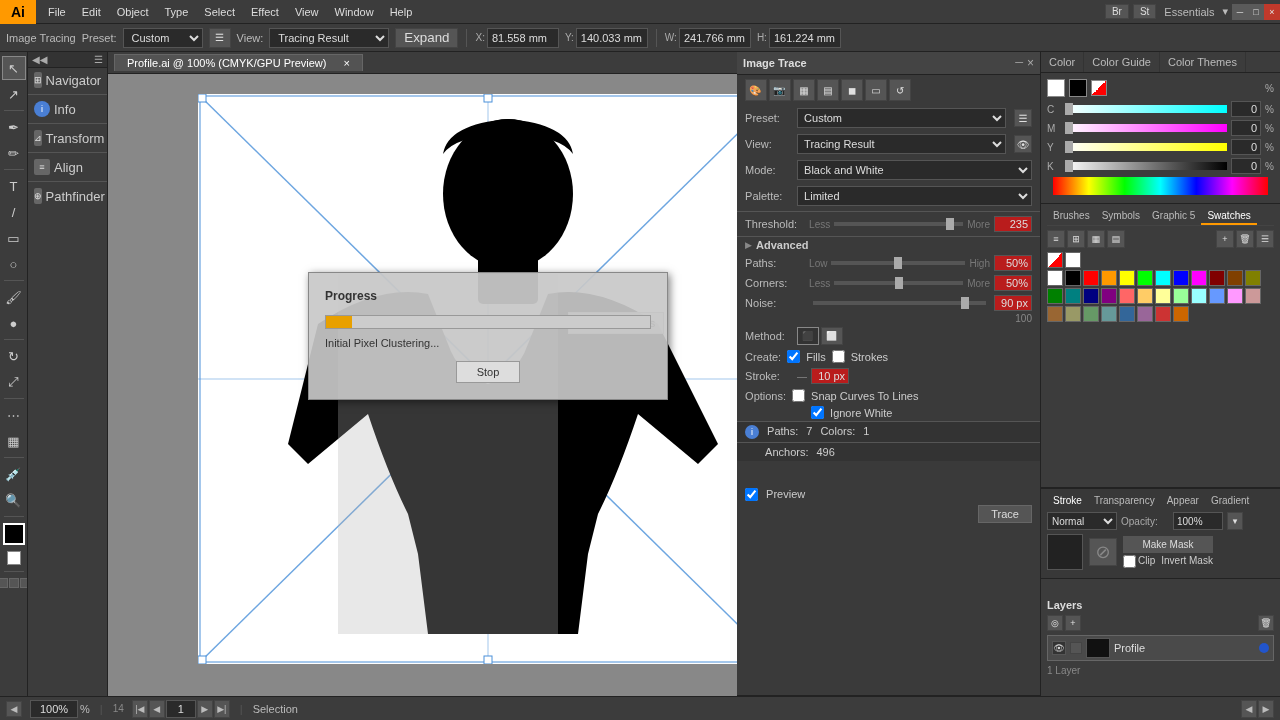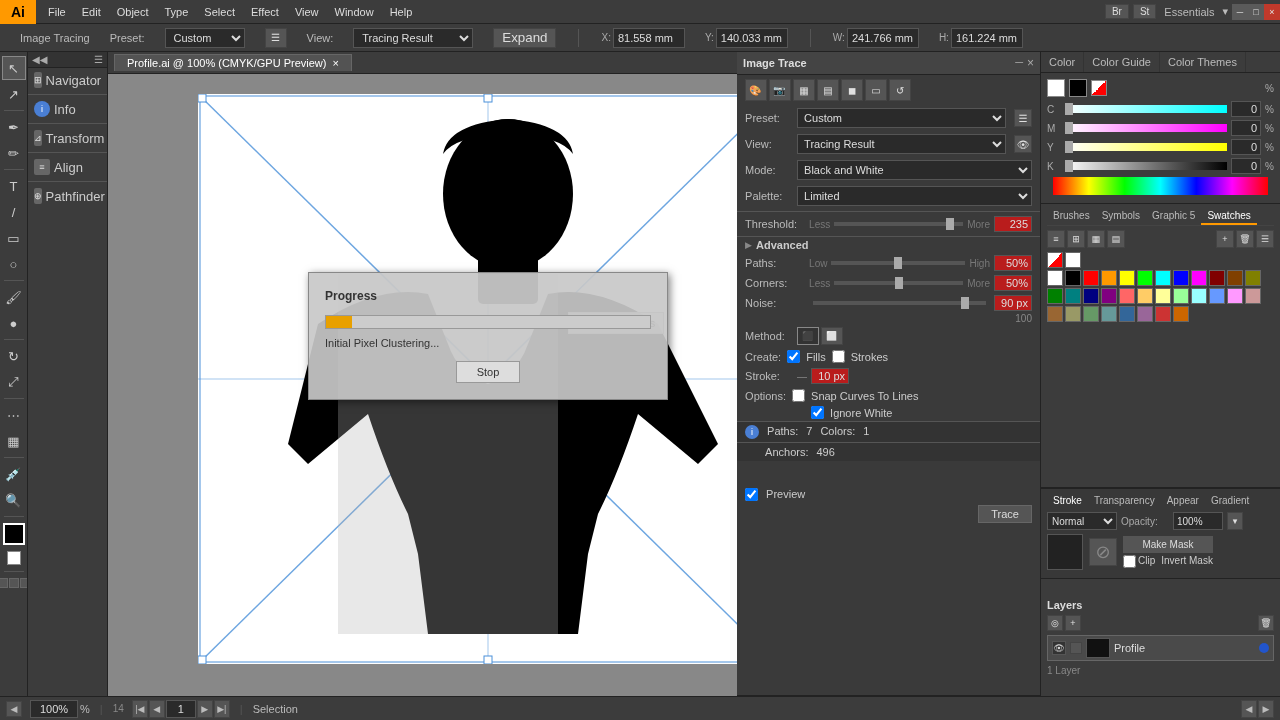--- a/index.html
+++ b/index.html
@@ -12,21 +12,21 @@
     #menubar .menu-item { padding: 3px 8px; cursor: pointer; font-size: 11px; color: #ddd; }
     #menubar .right-tools { display: flex; align-items: center; gap: 4px; margin-left: auto; padding-right: 4px; }
     #menubar .right-tools .tool-btn { background: #555; border: 1px solid #444; padding: 1px 6px; font-size: 10px; color: #ddd; cursor: pointer; }
     #menubar .win-controls { display: flex; }
     #menubar .win-btn { width: 16px; height: 16px; display: flex; align-items: center; justify-content: center; font-size: 9px; cursor: pointer; }
     #menubar .win-btn.min { background: #5a5a5a; }
     #menubar .win-btn.max { background: #5a5a5a; }
     #menubar .win-btn.close { background: #c0392b; }
 
     
-    #optionsbar { width: 100%; height: 28px; background: #3c3c3c; display: flex; align-items: center; padding: 0 20px; gap: 20px; border-bottom: 1px solid #222; font-size: 11px; }
+    #optionsbar { width: 100%; height: 28px; background: #3c3c3c; display: flex; align-items: center; padding: 0 6px; gap: 6px; border-bottom: 1px solid #222; font-size: 11px; }
     #optionsbar .label { color: #bbb; white-space: nowrap; }
     #optionsbar .select-box { background: #2a2a2a; border: 1px solid #555; color: #ddd; padding: 1px 4px; font-size: 11px; height: 20px; min-width: 80px; }
     #optionsbar .icon-btn { width: 22px; height: 20px; background: #555; border: 1px solid #444; display: flex; align-items: center; justify-content: center; cursor: pointer; font-size: 10px; }
     #optionsbar .expand-btn { background: #555; border: 1px solid #444; padding: 1px 8px; color: #ddd; cursor: pointer; height: 20px; }
     #optionsbar .coord-group { display: flex; align-items: center; gap: 2px; }
     #optionsbar .coord-label { color: #aaa; font-size: 10px; }
     #optionsbar .coord-input { background: #2a2a2a; border: 1px solid #555; color: #ddd; width: 72px; height: 20px; padding: 1px 4px; font-size: 11px; }
     #optionsbar .divider { width: 1px; height: 18px; background: #555; margin: 0 2px; }
 
     
@@ -274,21 +274,21 @@
     <div class="panel-sep"></div>
     <div class="panel-item">
       <div class="panel-item-icon">⊕</div>
       <span class="panel-item-label">Pathfinder</span>
     </div>
   </div>
 
   <div id="canvas-area">
 
     <div style="position:absolute;top:0;left:0;right:0;height:22px;background:#3c3c3c;border-bottom:1px solid #222;display:flex;align-items:center;padding:0 6px;gap:6px;">
-      <div style="background:#535353;border:1px solid #666;border-bottom:none;padding:2px 12px;font-size:11px;color:#fff;display:flex;align-items:center;gap:6px;">
+      <div style="background:#535353;border:1px solid #666;border-bottom:none;padding:2px 12px;font-size:11px;color:#fff;display:flex;align-items:center;gap:17px;">
         <span>Profile.ai @ 100% (CMYK/GPU Preview)</span>
         <span>×</span>
       </div>
     </div>
 
     <div style="position:absolute;top:22px;left:0;right:0;bottom:0;background:#888;overflow:hidden;">
 
       <div style="position:absolute;top:20px;left:90px;width:580px;height:570px;background:white;">
 
         <svg width="580" height="570" viewBox="0 0 580 570" style="position:absolute;top:0;left:0;">

